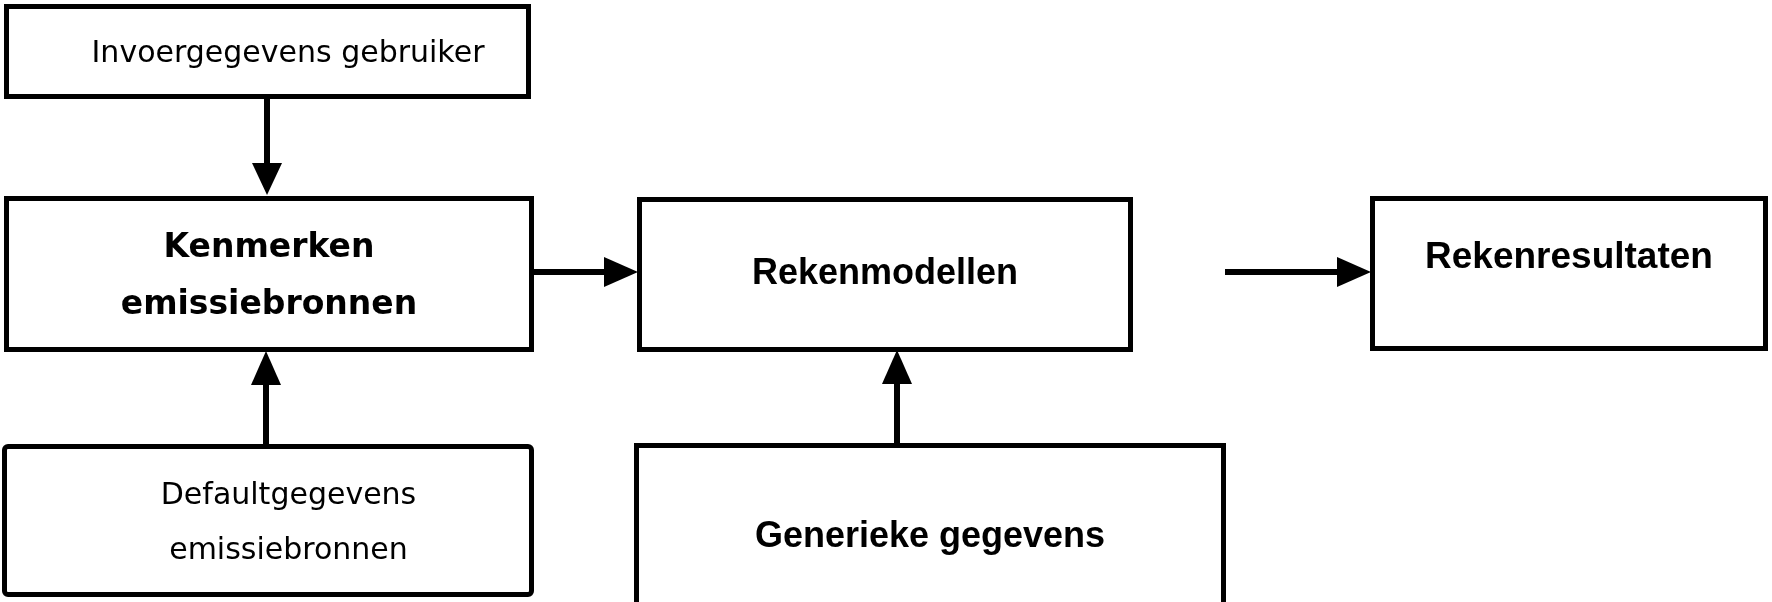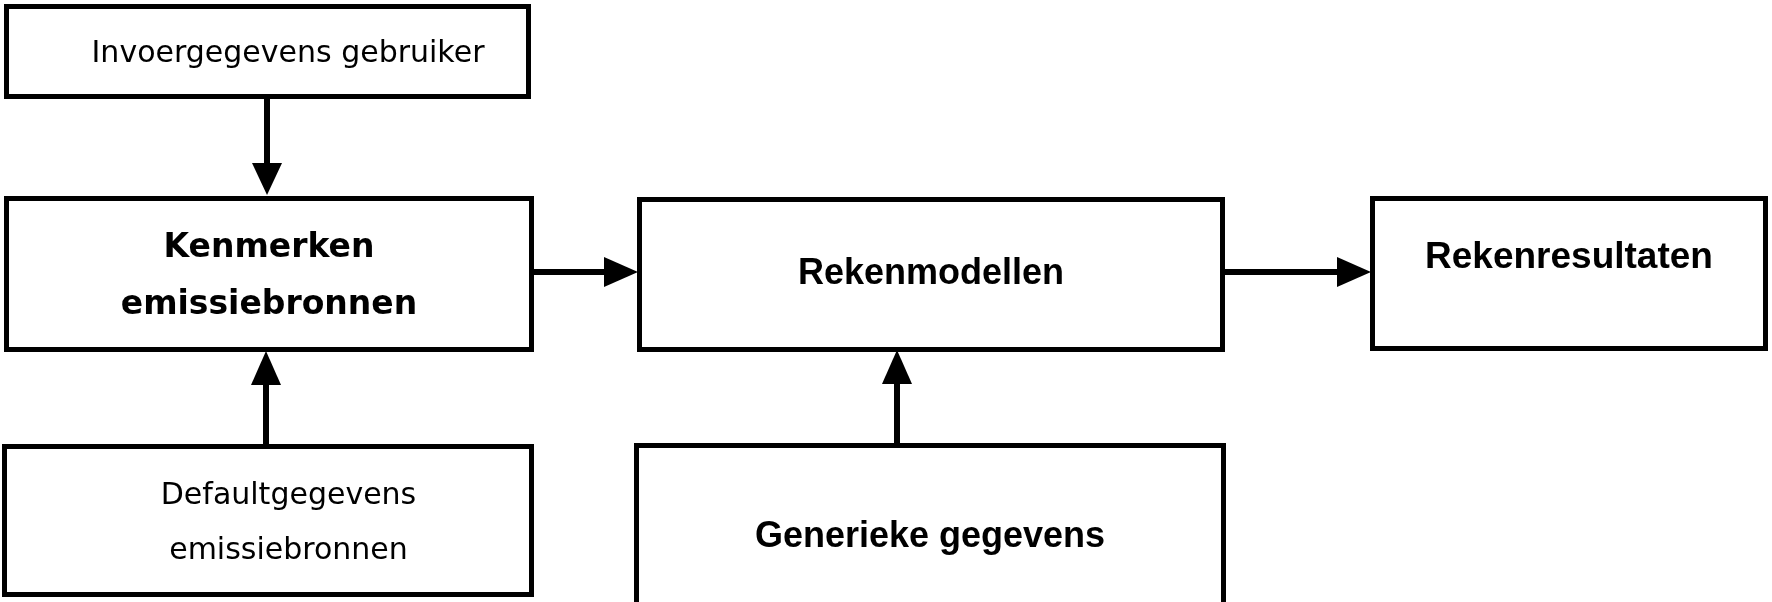--- a/index.html
+++ b/index.html
@@ -55,24 +55,24 @@
   .box-invoer{
     left:4px; top:4px; width:527px; height:95px;
     font-size:30px;
   }
   .box-kenmerken{
     left:4px; top:196px; width:530px; height:156px;
     font-size:33px; font-weight:bold; line-height:57px;
   }
   .box-default{
     left:2px; top:444px; width:532px; height:153px;
-    font-size:30px; line-height:55px;
+    font-size:30px; line-height:55px;border-radius:6px;
   }
   .box-rekenmodellen{
-    left:637px; top:197px; width:588px; height:155px;
+    left:637px; top:197px; width:496px; height:155px;
     font-size:36px; line-height:51px;
     justify-content:center;
     padding-bottom:6px;
   }
   .box-generieke{
     left:634px; top:443px; width:592px; height:183px;
     font-size:36px; line-height:51px;
   }
   .box-rekenresultaten{
     left:1370px; top:196px; width:398px; height:155px;

